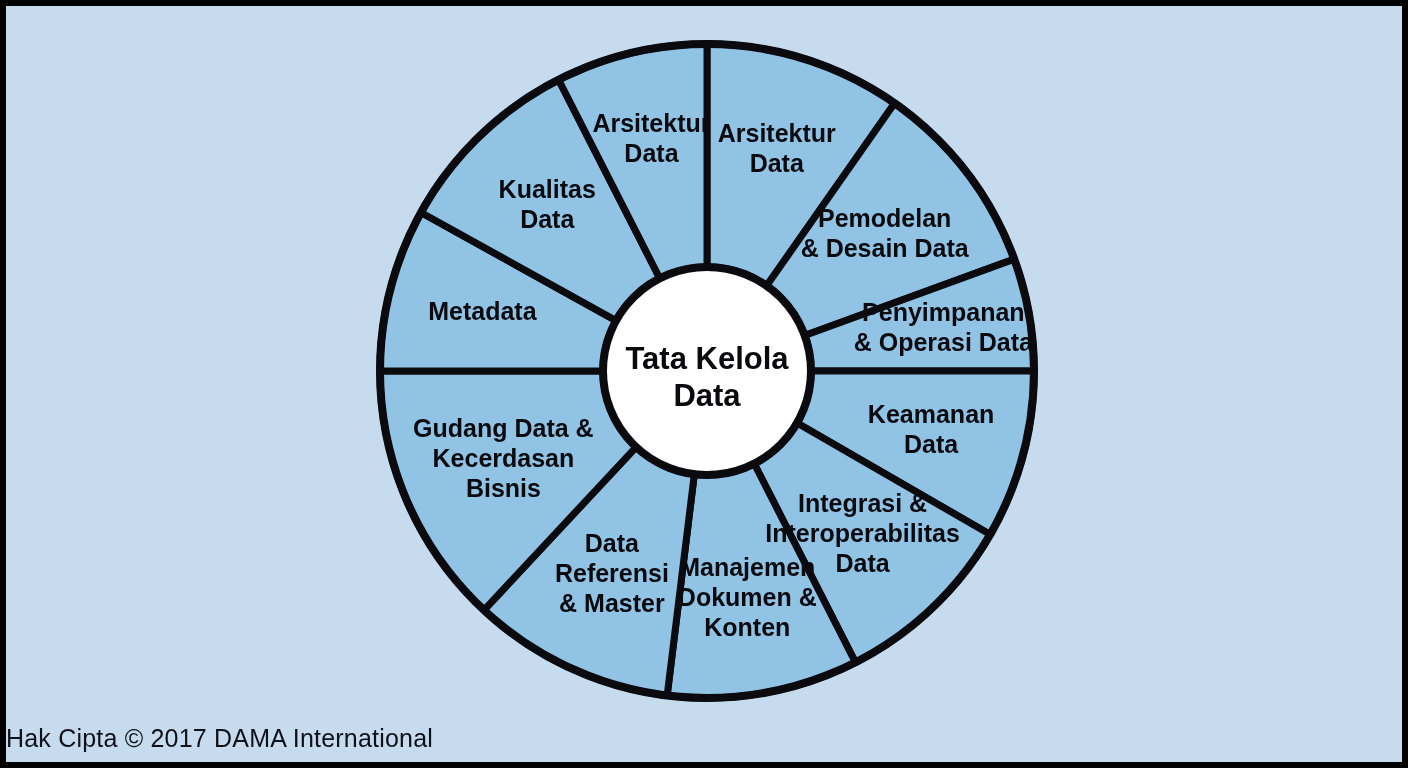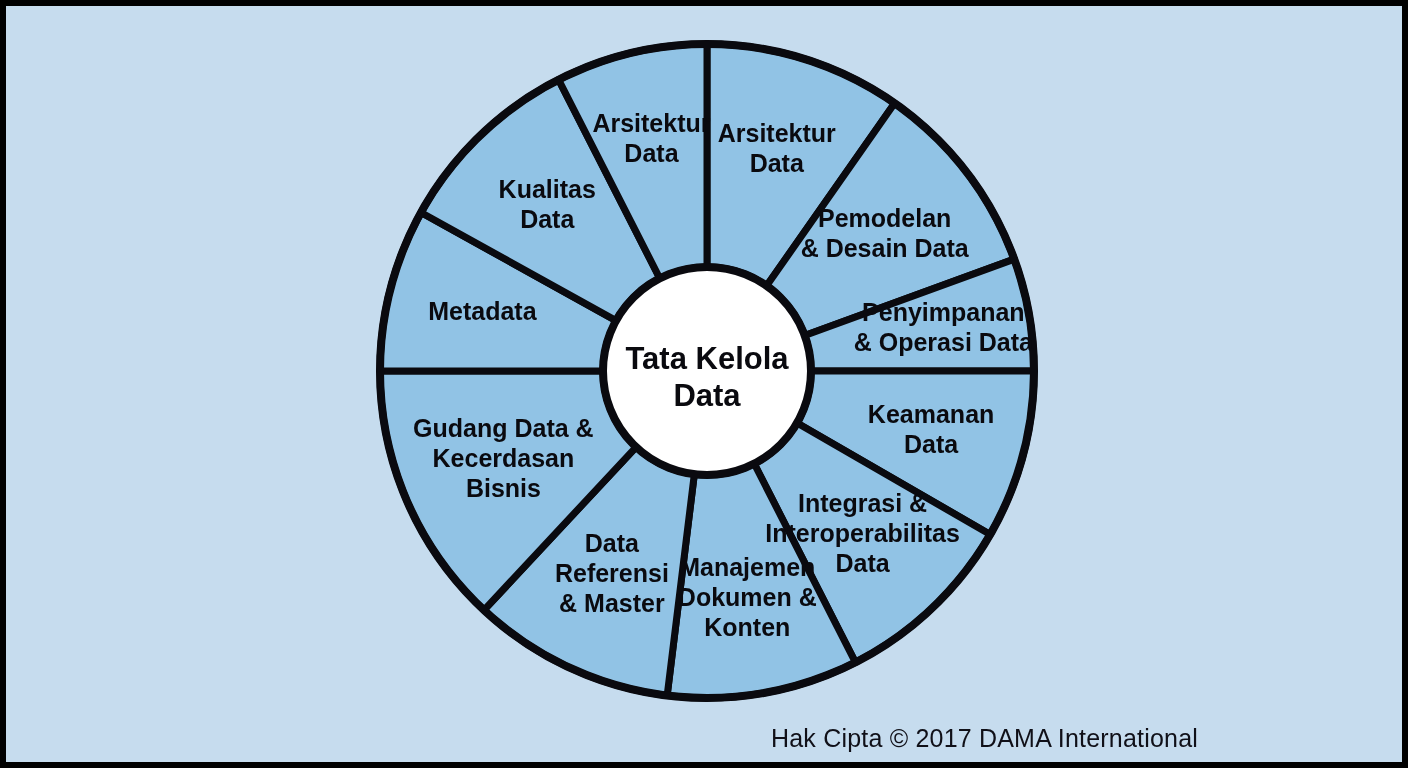--- a/index.html
+++ b/index.html
@@ -63,21 +63,21 @@
     font-weight: bold;
     font-size: 31px;
     fill: #0a0a0f;
     text-anchor: middle;
   }
   .caption {
     position: absolute;
     left: 0;
     top: 718px;
     width: 1192px;
-    text-align: right;
+    text-align: left;
     font-family: "Liberation Sans", sans-serif;
     font-size: 25px;
     color: #101018;
     letter-spacing: 0.2px;
   }
 </style>
 </head>
 <body>
 
 <div id="frame">

